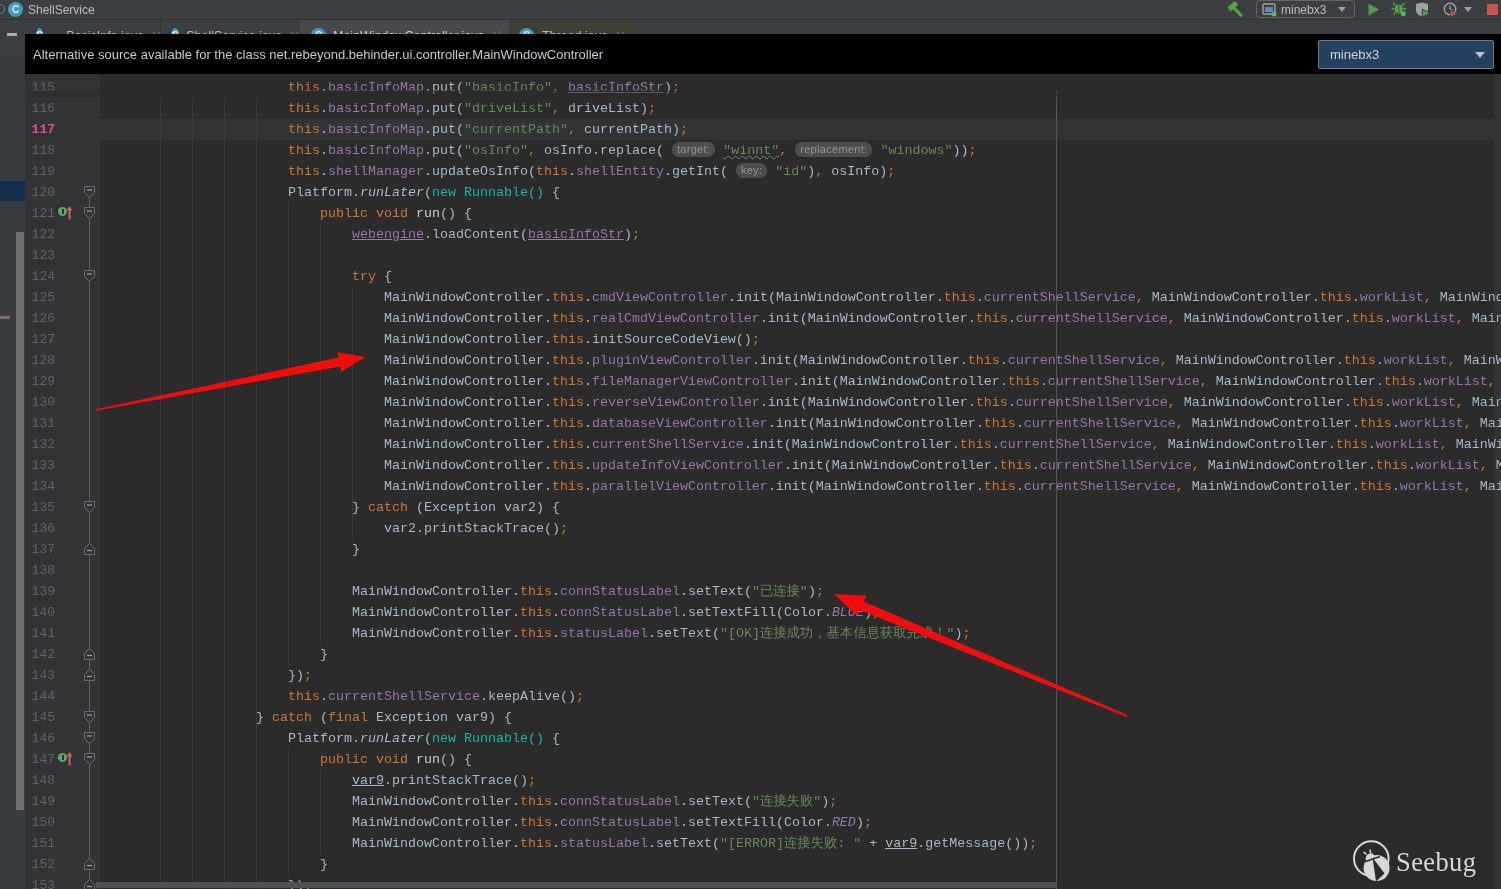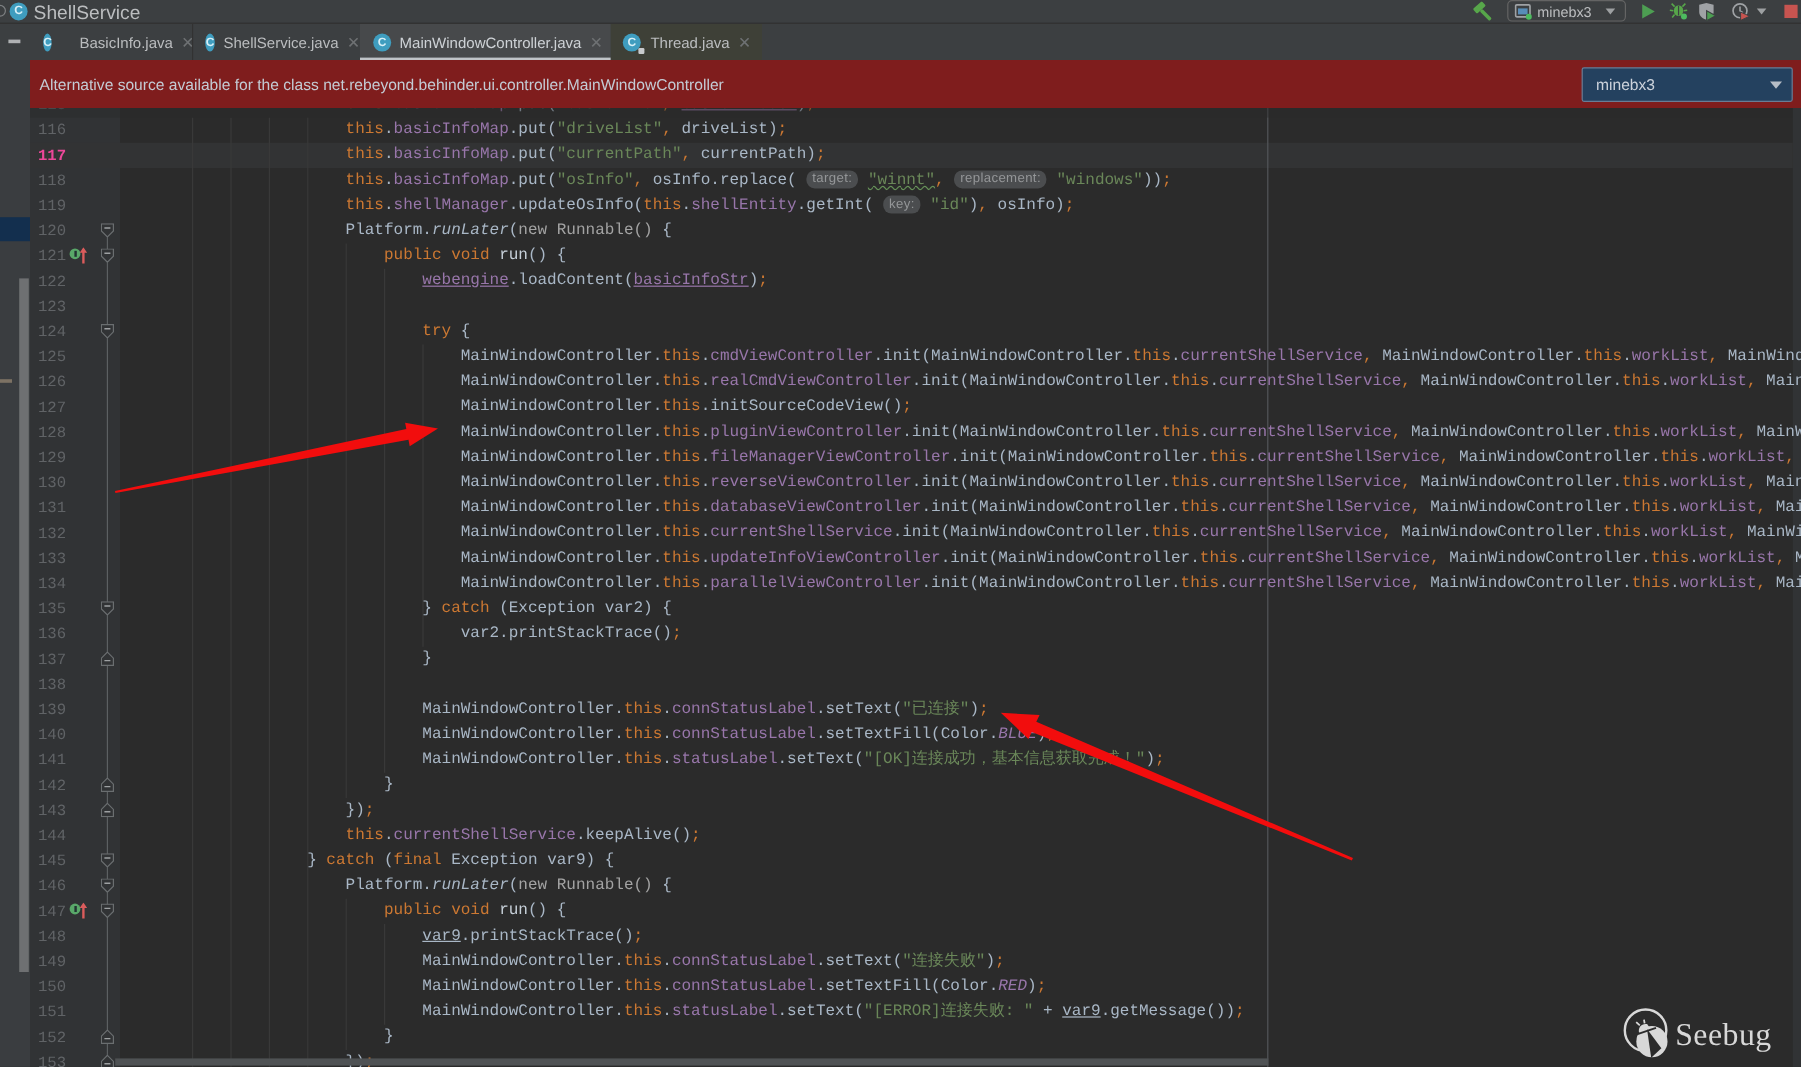--- a/index.html
+++ b/index.html
@@ -5,21 +5,21 @@
 html,body { width:1501px; height:889px; overflow:hidden; background:#2b2b2b;
   font-family:"Liberation Sans",sans-serif; }
 #titlebar { position:absolute; left:0; top:0; width:1501px; height:19px; background:#3c3f41; }
 #tabbar { position:absolute; left:0; top:19px; width:1501px; height:31px; background:#3c3f41;
   border-top:1px solid #323232; }
 .tab { position:absolute; top:0; height:31px; display:flex; align-items:center;
   color:#bbbdbf; font-size:12.5px; }
 .cicon { display:inline-block; width:15px; height:15px; border-radius:50%; background:#3f9dbf;
   color:#d8f0f8; font-size:10px; font-weight:bold; text-align:center; line-height:15px; }
 .x { color:#6e7173; font-size:13px; margin-left:7px; }
-#banner { position:absolute; left:25px; top:50px; width:1476px; height:40px; background:#7f1d1d;
+#banner { position:absolute; left:25px; top:34px; width:1476px; height:40px; background:#000000;
   z-index:5; }
 #banner .txt { position:absolute; left:8px; top:13px; font-size:13px; color:#c4cbd4; }
 #combo { position:absolute; left:1293px; top:6px; width:176px; height:29px; background:#24415f;
   border:1px solid #687d96; border-radius:2px; color:#ccd3dc; font-size:13px; line-height:27px;
   padding-left:11px; }
 #combo .arr { position:absolute; right:8px; top:11px; width:0; height:0;
   border-left:5px solid transparent; border-right:5px solid transparent; border-top:6px solid #b6bdc6; }
 #leftpanel { position:absolute; left:0; top:19px; width:25px; height:870px; background:#3a3d40; }
 #execmark { position:absolute; left:0; top:162px; width:25px; height:20px; background:#132f4e; }
 #lpscroll { position:absolute; left:16px; top:213px; width:8px; height:578px; background:#6e7072; }
@@ -33,21 +33,21 @@
 .ig { position:absolute; width:1px; background:#393939; }
 #marginline { position:absolute; left:1056px; top:90px; width:1px; height:799px; background:#54565a; }
 #code { position:absolute; left:128px; top:77px; font-family:"Liberation Mono",monospace;
   font-size:13.34px; line-height:21px; color:#a9b7c6; white-space:pre; }
 #code b { color:#cc7832; font-weight:normal; }
 #code i { color:#9876aa; font-style:normal; }
 #code i.st { font-style:italic; }
 #code em { color:#6a8759; font-style:normal; }
 #code em.w { text-decoration:underline wavy #659157 1px; }
 #code u.p { color:#9876aa;text-align:right; }
-#code .g { color:#a3a3a3; }
+#code .g { color:#14b8a6; }
 #code .m { color:#c7d0d9; }
 #code .st { font-style:italic; }
 #code .chip { display:inline-block; font-family:"Liberation Sans",sans-serif; font-size:11px;
   color:#949698; background:#4b4d4f; border-radius:7px; padding:0 5px; height:15px; line-height:15px;
   vertical-align:1px; letter-spacing:0.3px; }
 #hscroll { position:absolute; left:96px; top:882px; width:961px; height:6px; background:#4f5254; }
 </style></head>
 <body>
 <div id="leftpanel">
     <div id="execmark"></div>
@@ -202,21 +202,21 @@
 <div style="position:absolute;left:58px;top:753px;width:9px;height:9px;border-radius:50%;background:#59a869"></div>
 <div style="position:absolute;left:61.5px;top:755px;width:2px;height:5px;background:#233;"></div>
 <svg style="position:absolute;left:66px;top:752px" width="7" height="14" viewBox="0 0 7 14">
     <path d="M3.5 0 L6.6 4.6 L4.5 4.6 L4.5 13.5 L2.5 13.5 L2.5 4.6 L0.4 4.6 Z" fill="#db5c5c"></path>
   </svg>
 <div id="hscroll"></div>
 
 <div id="titlebar">
   <div style="position:absolute;left:-5px;top:4px;width:10px;height:10px;border-radius:50%;border:1.5px solid #7e8183"></div>
   <span class="cicon" style="position:absolute;left:8px;top:2px">C</span>
-  <span style="position:absolute;left:28px;top:3px;color:#bbbdbf;font-size:16px">ShellService</span>
+  <span style="position:absolute;left:28px;top:3px;color:#bbbdbf;font-size:12px">ShellService</span>
 
   <svg style="position:absolute;left:1227px;top:1px" width="17" height="17" viewBox="0 0 17 17">
     <g fill="#57a64a">
     <rect x="0.8" y="2.6" width="10" height="5.2" rx="1" transform="rotate(-42 5.8 5.2)"></rect>
     <rect x="9.6" y="5.6" width="3" height="11.5" rx="1.2" transform="rotate(-45 11.1 11.3)"></rect>
       </g>
   </svg>
   <div style="position:absolute;left:1256px;top:0px;width:99px;height:18px;border:1px solid #646464;border-radius:4px"></div>
   <svg style="position:absolute;left:1262px;top:2px" width="15" height="15" viewBox="0 0 15 15">
     <rect x="1" y="2" width="12" height="10" rx="1" fill="none" stroke="#9fa2a5" stroke-width="1.4"></rect>

